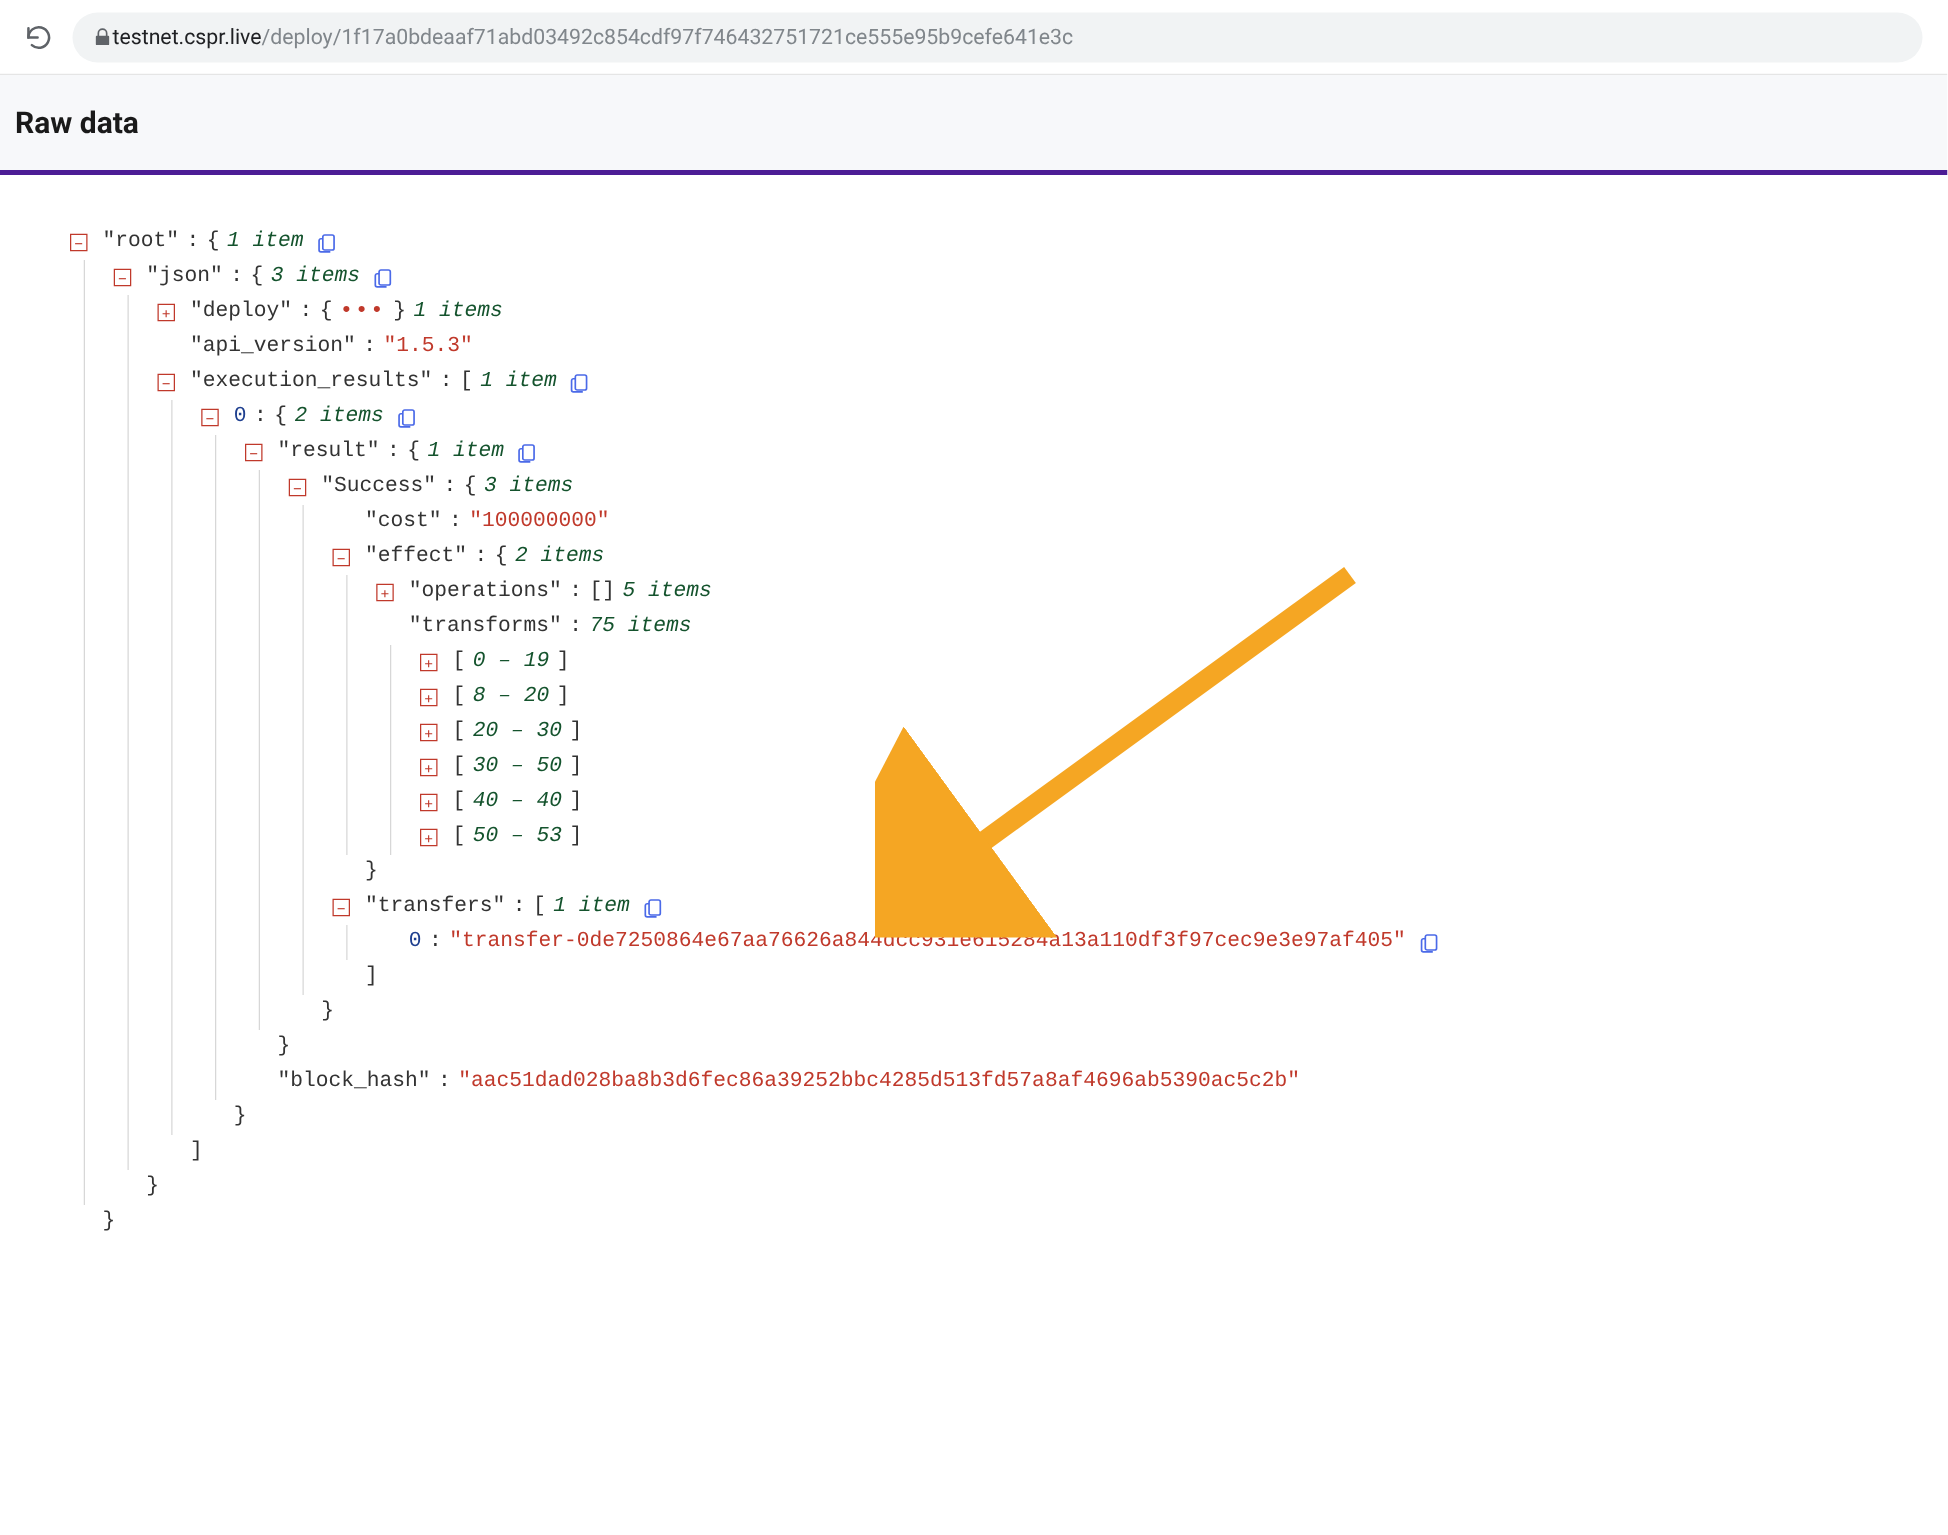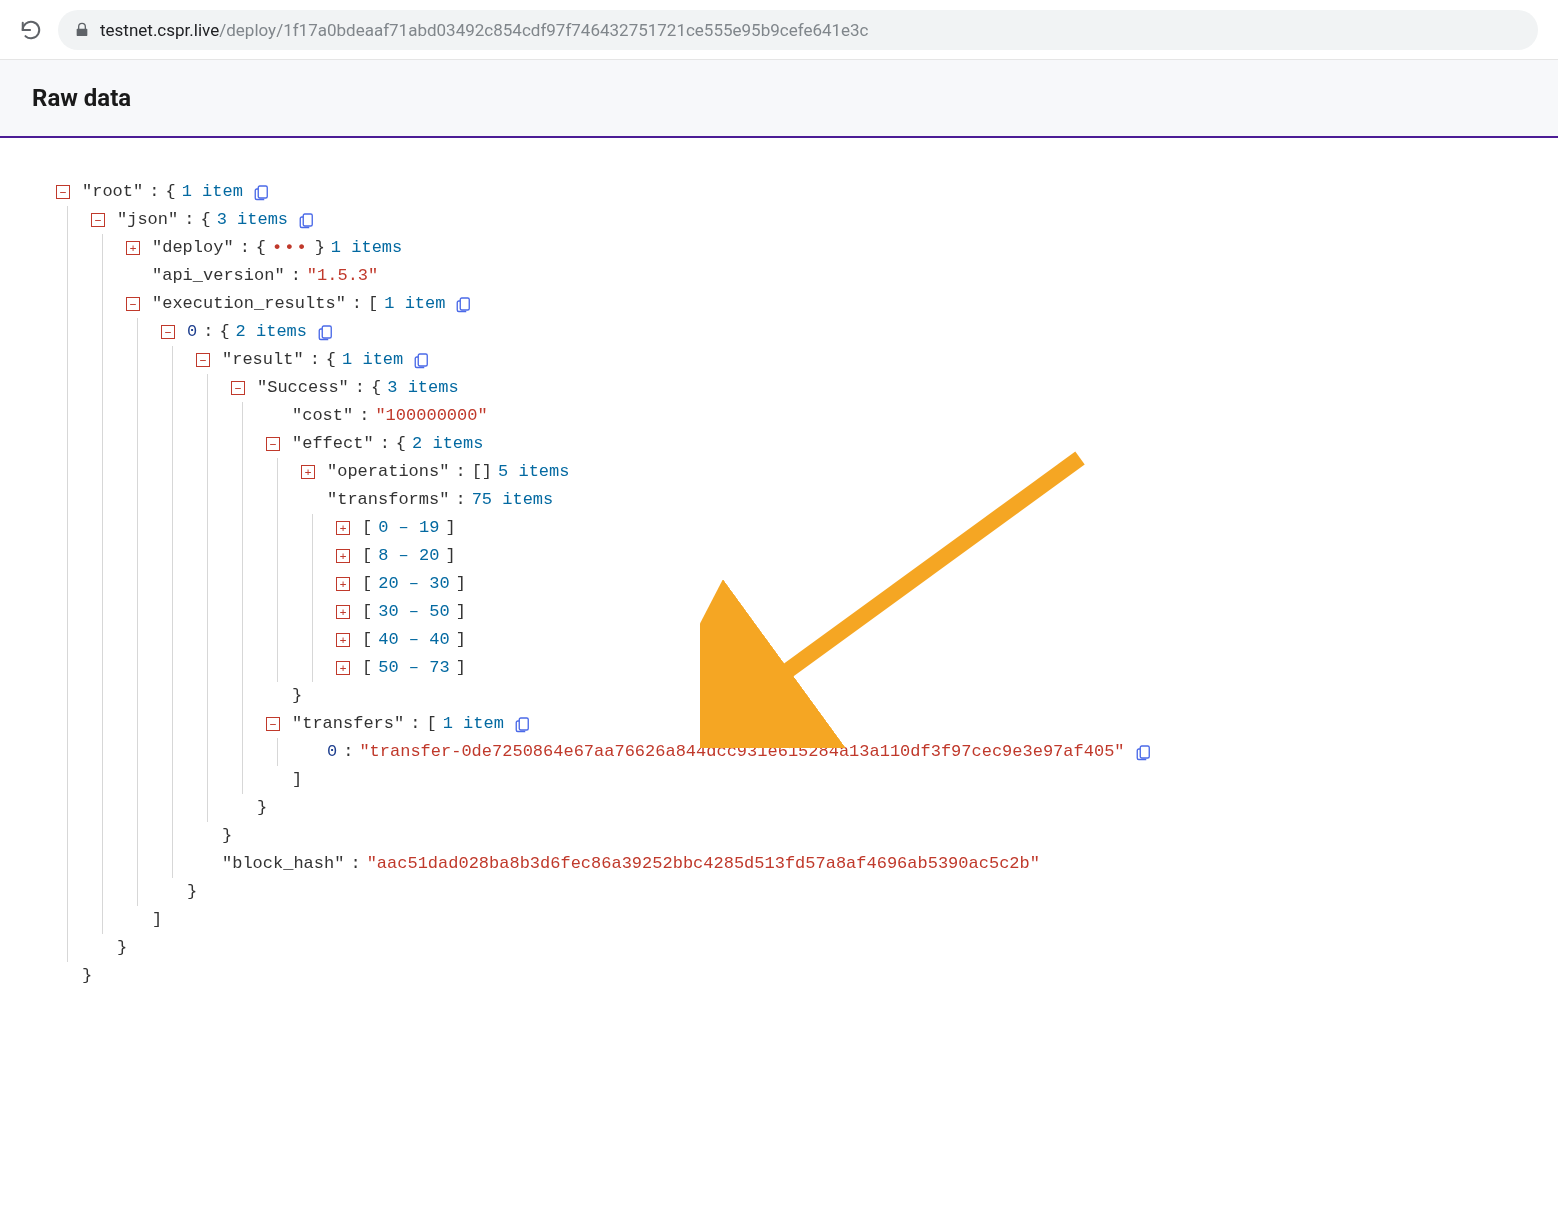--- a/index.html
+++ b/index.html
@@ -1,27 +1,27 @@
 <!DOCTYPE html>
 <html><head>
 <meta charset="utf-8">
 <style>
   * { box-sizing: border-box; margin: 0; padding: 0; }
   html, body { width: 1558px; height: 1228px; background: #fff; font-family: -apple-system, BlinkMacSystemFont, "Segoe UI", Roboto, sans-serif; }
   .browser-bar { height: 60px; display: flex; align-items: center; padding: 0 20px; gap: 16px; border-bottom: 1px solid #e5e5e5; }
-  .address-bar { flex: 1; height: 40px; background: #f1f3f4; border-radius: 20px; display: flex; align-items: center; padding: 0 16px; gap: 10px; font-size: 17px; color: #5f6368; overflow: hidden; white-space: nowrap; }
+  .address-bar { flex: 1; height: 40px; background: #f1f3f4; border-radius: 20px; display: flex; align-items: center; padding: 0 16px; gap: 0; font-size: 17px; color: #5f6368; overflow: hidden; white-space: nowrap; }
   .url-domain { color: #202124; }
   .url-path { color: #80868b; }
-  .section-header { background: #f7f8fa; padding: 24px 32px; font-size: 24px; font-weight: 700; color: #1a1a1a; border-bottom: 2px solid #4c1d95; }
+  .section-header { background: #f7f8fa; padding: 24px 12px; font-size: 24px; font-weight: 700; color: #1a1a1a; border-bottom: 4px solid #4c1d95; }
   .json-viewer { padding: 40px 56px; font-family: "SFMono-Regular", Consolas, "Liberation Mono", Menlo, monospace; font-size: 17px; line-height: 28px; color: #333; position: relative; }
   .row { white-space: nowrap; display: flex; align-items: center; }
   .key { color: #333; }
   .str { color: #c0392b; }
   .idx { color: #1e3f8f; }
-  .meta { color: #0369a1; }
+  .meta { color: #14532d; font-style: italic; }
   .toggle { display: inline-flex; width: 14px; height: 14px; border: 1.2px solid #c0392b; align-items: center; justify-content: center; font-size: 11px; line-height: 1; color: #c0392b; margin-right: 6px; cursor: pointer; font-family: monospace; font-style: normal; }
   .guides { display: flex; align-items: stretch; min-height: 28px; }
   .guides > span.g { width: 24px; border-left: 1px solid #d7d7d7; margin-left: 11px; display: inline-block; }
   .content { display: inline-flex; align-items: center; gap: 6px; }
   .clip { display: inline-flex; width: 18px; height: 18px; color: #4b6ae8; margin-left: 4px; cursor: pointer; }
   .dots { color: #c0392b; letter-spacing: 2px; font-weight: 700; }
   .arrow { position: absolute; pointer-events: none; }
   .reload-icon { width: 22px; height: 22px; color: #5f6368; cursor: pointer; }
 </style>
 </head>
@@ -313,21 +313,21 @@
       <span class="g"></span>
       <span class="g"></span>
       <span class="g"></span>
       <span class="g"></span>
       <span class="g"></span>
       <span class="g"></span>
       <span class="g"></span>
     <span class="content">
         <span class="toggle">+</span>
         <span>[</span>
-        <span class="meta">50 – 73</span>
+        <span class="meta">50 – 53</span>
         <span>]</span>
       </span>
   </div>
 
   <div class="row guides">
       <span class="g"></span>
       <span class="g"></span>
       <span class="g"></span>
       <span class="g"></span>
       <span class="g"></span>

